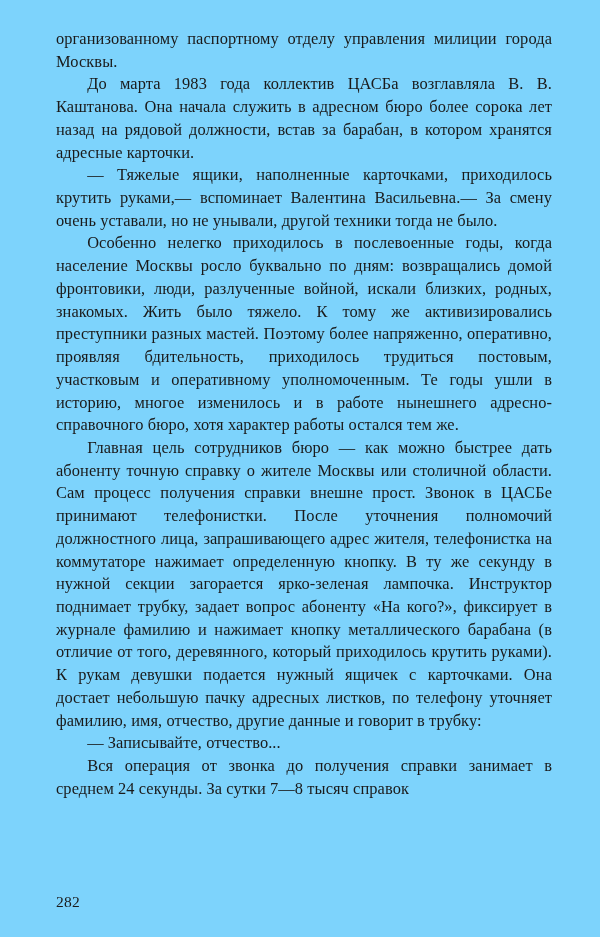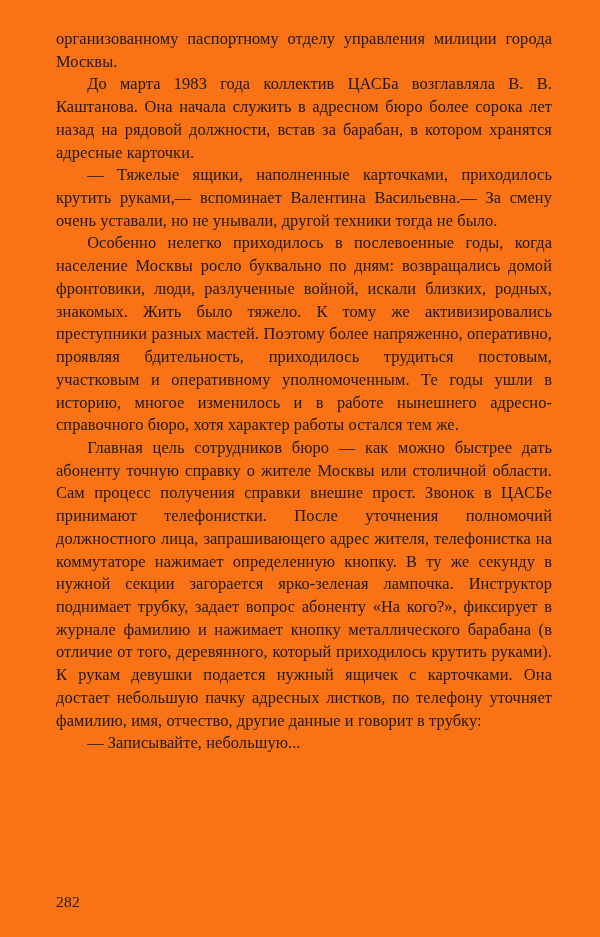--- a/index.html
+++ b/index.html
@@ -16,21 +16,21 @@
     overflow: hidden;
   }
   .page {
     position: absolute;
     left: 0;
     top: 0;
     width: 600px;
     height: 937px;
     box-sizing: border-box;
     padding: 28px 48px 0 56px;
-    background: #f97316;
+    background: #7dd3fc;
   }
   .body-text {
     font-size: 16.4px;
     line-height: 1.385;
     text-align: justify;
     text-justify: inter-word;
     letter-spacing: 0.005em;
     color: #1a1a1a;
   }
   .body-text p {
@@ -56,16 +56,17 @@
 </head>
 <body>
 
 <div class="page">
   <div class="body-text">
     <p class="no-indent">организованному паспортному отделу управления милиции города Москвы.</p>
     <p>До марта 1983 года коллектив ЦАСБа возглавляла В. В. Каштанова. Она начала служить в адресном бюро более сорока лет назад на рядовой должности, встав за барабан, в котором хранятся адресные карточки.</p>
     <p class="dash-start">— Тяжелые ящики, наполненные карточками, приходилось крутить руками,— вспоминает Валентина Васильевна.— За смену очень уставали, но не унывали, другой техники тогда не было.</p>
     <p>Особенно нелегко приходилось в послевоенные годы, когда население Москвы росло буквально по дням: возвращались домой фронтовики, люди, разлученные войной, искали близких, родных, знакомых. Жить было тяжело. К тому же активизировались преступники разных мастей. Поэтому более напряженно, оперативно, проявляя бдительность, приходилось трудиться постовым, участковым и оперативному уполномоченным. Те годы ушли в историю, многое изменилось и в работе нынешнего адресно-справочного бюро, хотя характер работы остался тем же.</p>
     <p>Главная цель сотрудников бюро — как можно быстрее дать абоненту точную справку о жителе Москвы или столичной области. Сам процесс получения справки внешне прост. Звонок в ЦАСБе принимают телефонистки. После уточнения полномочий должностного лица, запрашивающего адрес жителя, телефонистка на коммутаторе нажимает определенную кнопку. В ту же секунду в нужной секции загорается ярко-зеленая лампочка. Инструктор поднимает трубку, задает вопрос абоненту «На кого?», фиксирует в журнале фамилию и нажимает кнопку металлического барабана (в отличие от того, деревянного, который приходилось крутить руками). К рукам девушки подается нужный ящичек с карточками. Она достает небольшую пачку адресных листков, по телефону уточняет фамилию, имя, отчество, другие данные и говорит в трубку:</p>
-    <p class="dash-start">— Записывайте, небольшую...</p>
+    <p class="dash-start">— Записывайте, отчество...</p>
+    <p>Вся операция от звонка до получения справки занимает в среднем 24 секунды. За сутки 7—8 тысяч справок</p>
   </div>
   <div class="page-number">282</div>
 </div>
 
 </body></html>

